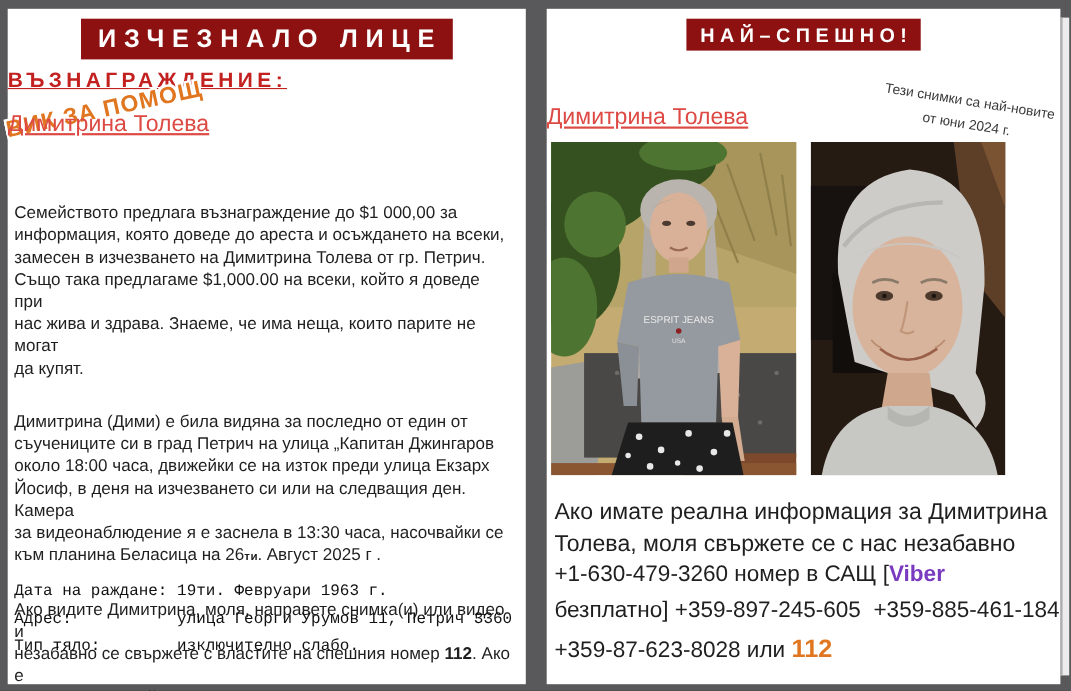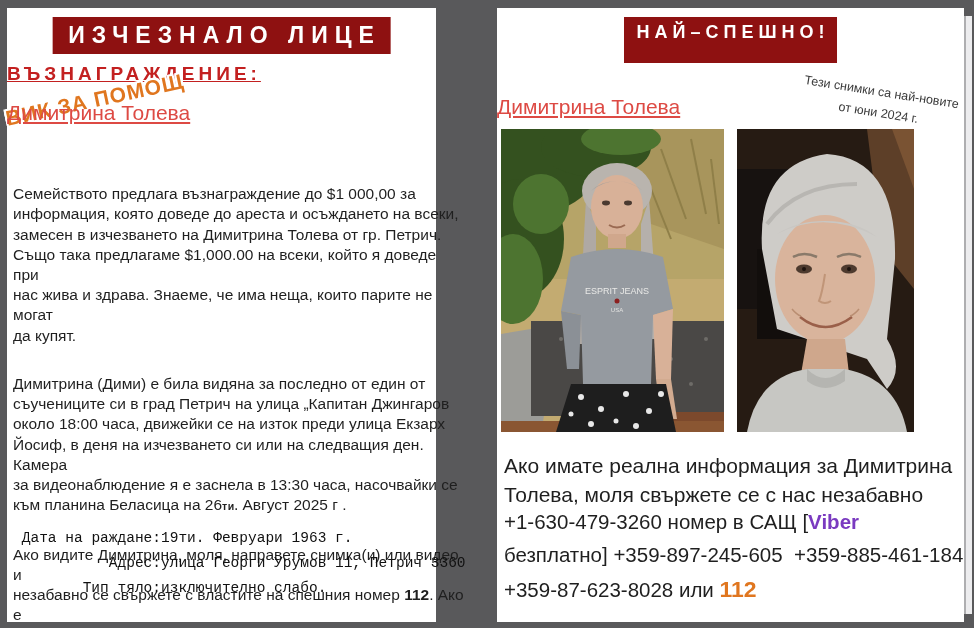--- a/index.html
+++ b/index.html
@@ -4,21 +4,21 @@
 <style>
   :root{
     --bg:#59595b; --panel:#ffffff; --darkred:#8e1111; --red:#c32020;
     --redname:#dd4a44; --redsub:#bf1b1b; --blue:#2d6b8c; --orange:#e0761f;
     --viber:#7a3ac0; --ink:#1f1f1f;
   }
   *{margin:0;padding:0;box-sizing:border-box;}
   body{font-family:"Liberation Sans","DejaVu Sans",sans-serif;background:#333;}
   .poster{position:relative;width:974px;height:628px;background:var(--bg);overflow:hidden;}
   .panel{position:absolute;top:8px;height:614px;background:var(--panel);}
-  .panel-left{left:7px;width:429px;}
+  .panel-left{left:7px;width:471px;}
   .panel-right{left:497px;width:467px;}
   .page-edge{position:absolute;left:964px;top:16px;width:8px;height:598px;
     background:#ececee;border-left:2px solid #aeaeb0;}
   .center{text-decoration:underline;}
 
   
   .title-badge{position:absolute;top:9px;left:50%;transform:translateX(-50%);
     background:var(--darkred);color:#fff;font-weight:700;font-size:23px;
     letter-spacing:7px;padding:5px 10px 5px 16px;white-space:nowrap;}
   .reward{position:absolute;top:55px;width:100%;color:var(--red);font-weight:700;
@@ -30,32 +30,32 @@
   .name-left{position:absolute;top:93px;width:100%;color:var(--redname);font-size:21px;}
   .date-line{position:absolute;top:128px;width:100%;color:var(--blue);font-weight:700;
     font-size:15px;letter-spacing:3.5px;}
   .paras{position:absolute;top:156px;left:6px;width:452px;color:var(--ink);
     font-size:15.5px;line-height:20.2px;white-space:pre-line;}
   .paras p{margin-bottom:8px;white-space:pre-line;}
   .info{position:absolute;top:522px;left:6px;width:456px;
     font-family:"Liberation Mono","DejaVu Sans Mono",monospace;
     font-size:14.5px;color:#111;}
   .info-row{margin-bottom:9px;display:flex;}
-  .info-label{display:inline-block;width:148px;flex:0 0 148px;text-align:right;}
+  .info-label{display:inline-block;width:148px;flex:0 0 148px;}
 
   
   .rs{font-size:.68em;font-weight:700;letter-spacing:.5px;}
   .rb{font-weight:700;}
   .rviber{color:var(--viber);font-weight:700;}
   .rorange{color:var(--orange);font-weight:800;font-size:1.12em;}
 
   
   .urgent-badge{position:absolute;top:9px;left:50%;transform:translateX(-50%);
     background:var(--darkred);color:#fff;font-weight:700;font-size:18px;
-    letter-spacing:5px;padding:5px 8px 20px 13px;white-space:nowrap;}
+    letter-spacing:5px;padding:5px 8px 3px 13px;white-space:nowrap;}
   .subtitle{position:absolute;top:47px;width:100%;color:var(--redsub);
     font-weight:800;font-size:21.5px;letter-spacing:.2px;}
   .name-right{position:absolute;top:87px;width:100%;color:var(--redname);font-size:21px;}
   .photo-note{position:absolute;right:4px;top:74px;width:160px;text-align:center;
     transform:rotate(9deg);color:#3a3a3a;font-size:12.5px;line-height:21px;}
   .photos{position:absolute;top:121px;left:4px;}
   .photo{position:absolute;top:0;}
   .photo-1{left:0;}
   .photo-2{left:236px;}
   .contact{position:absolute;top:444px;left:7px;width:452px;color:var(--ink);

